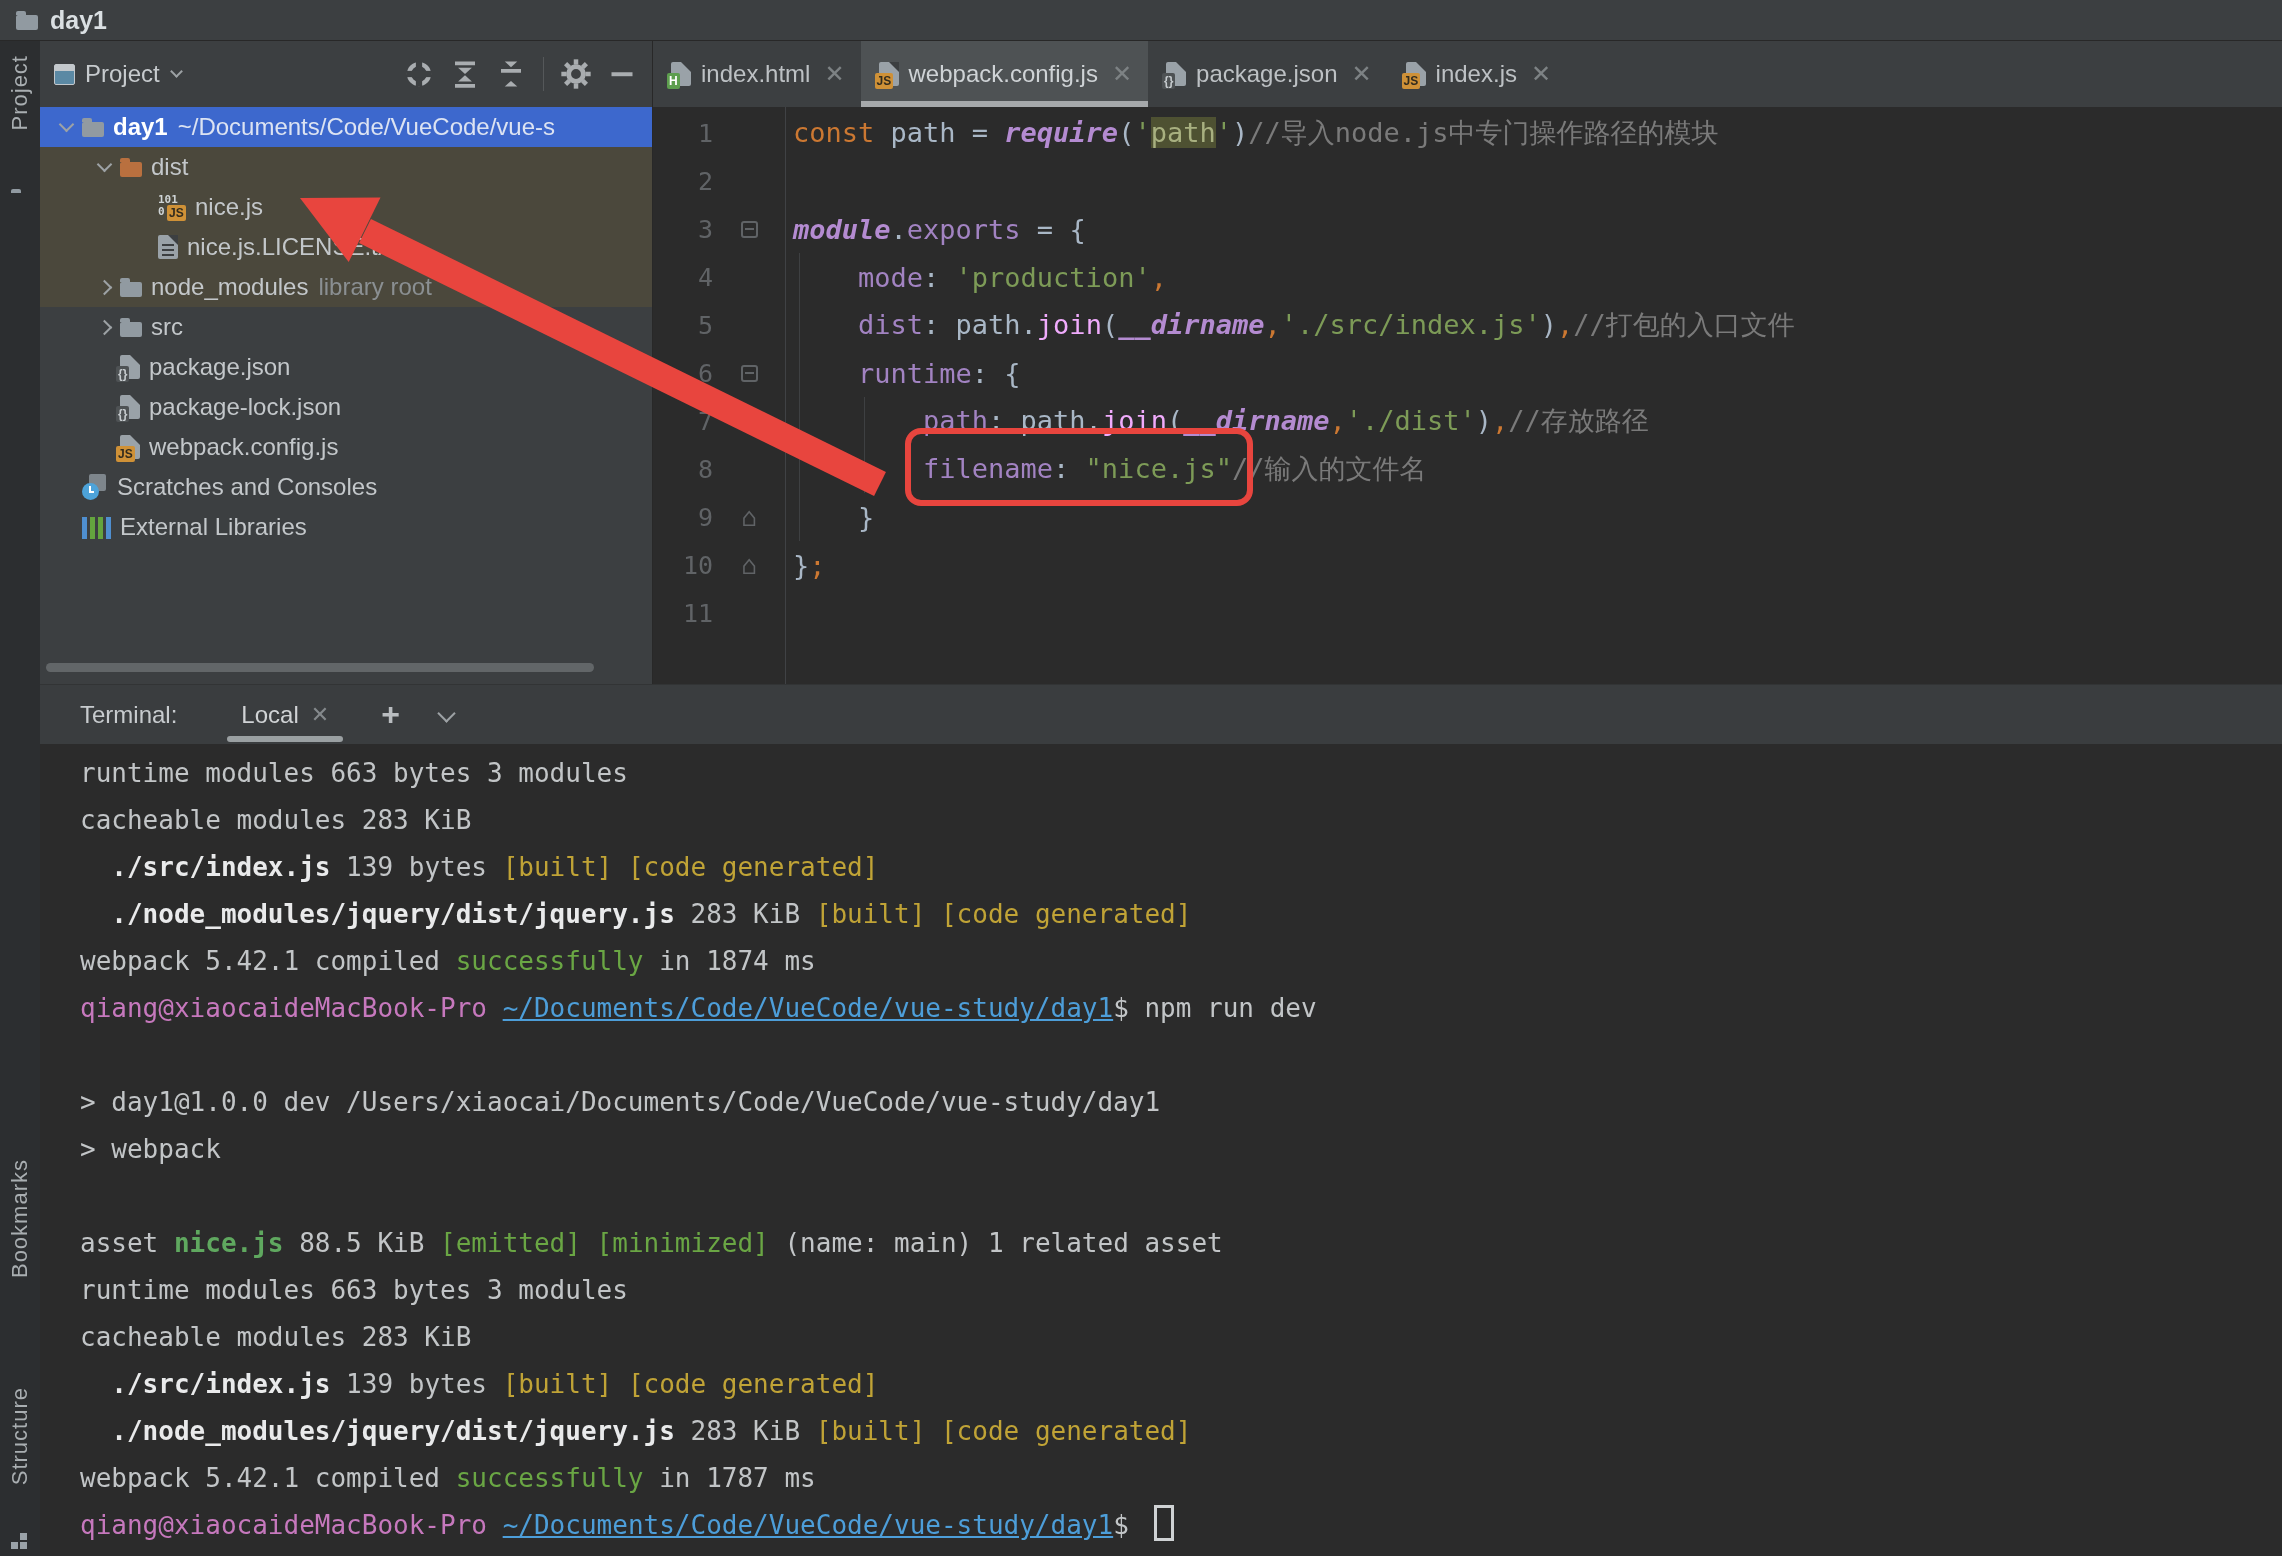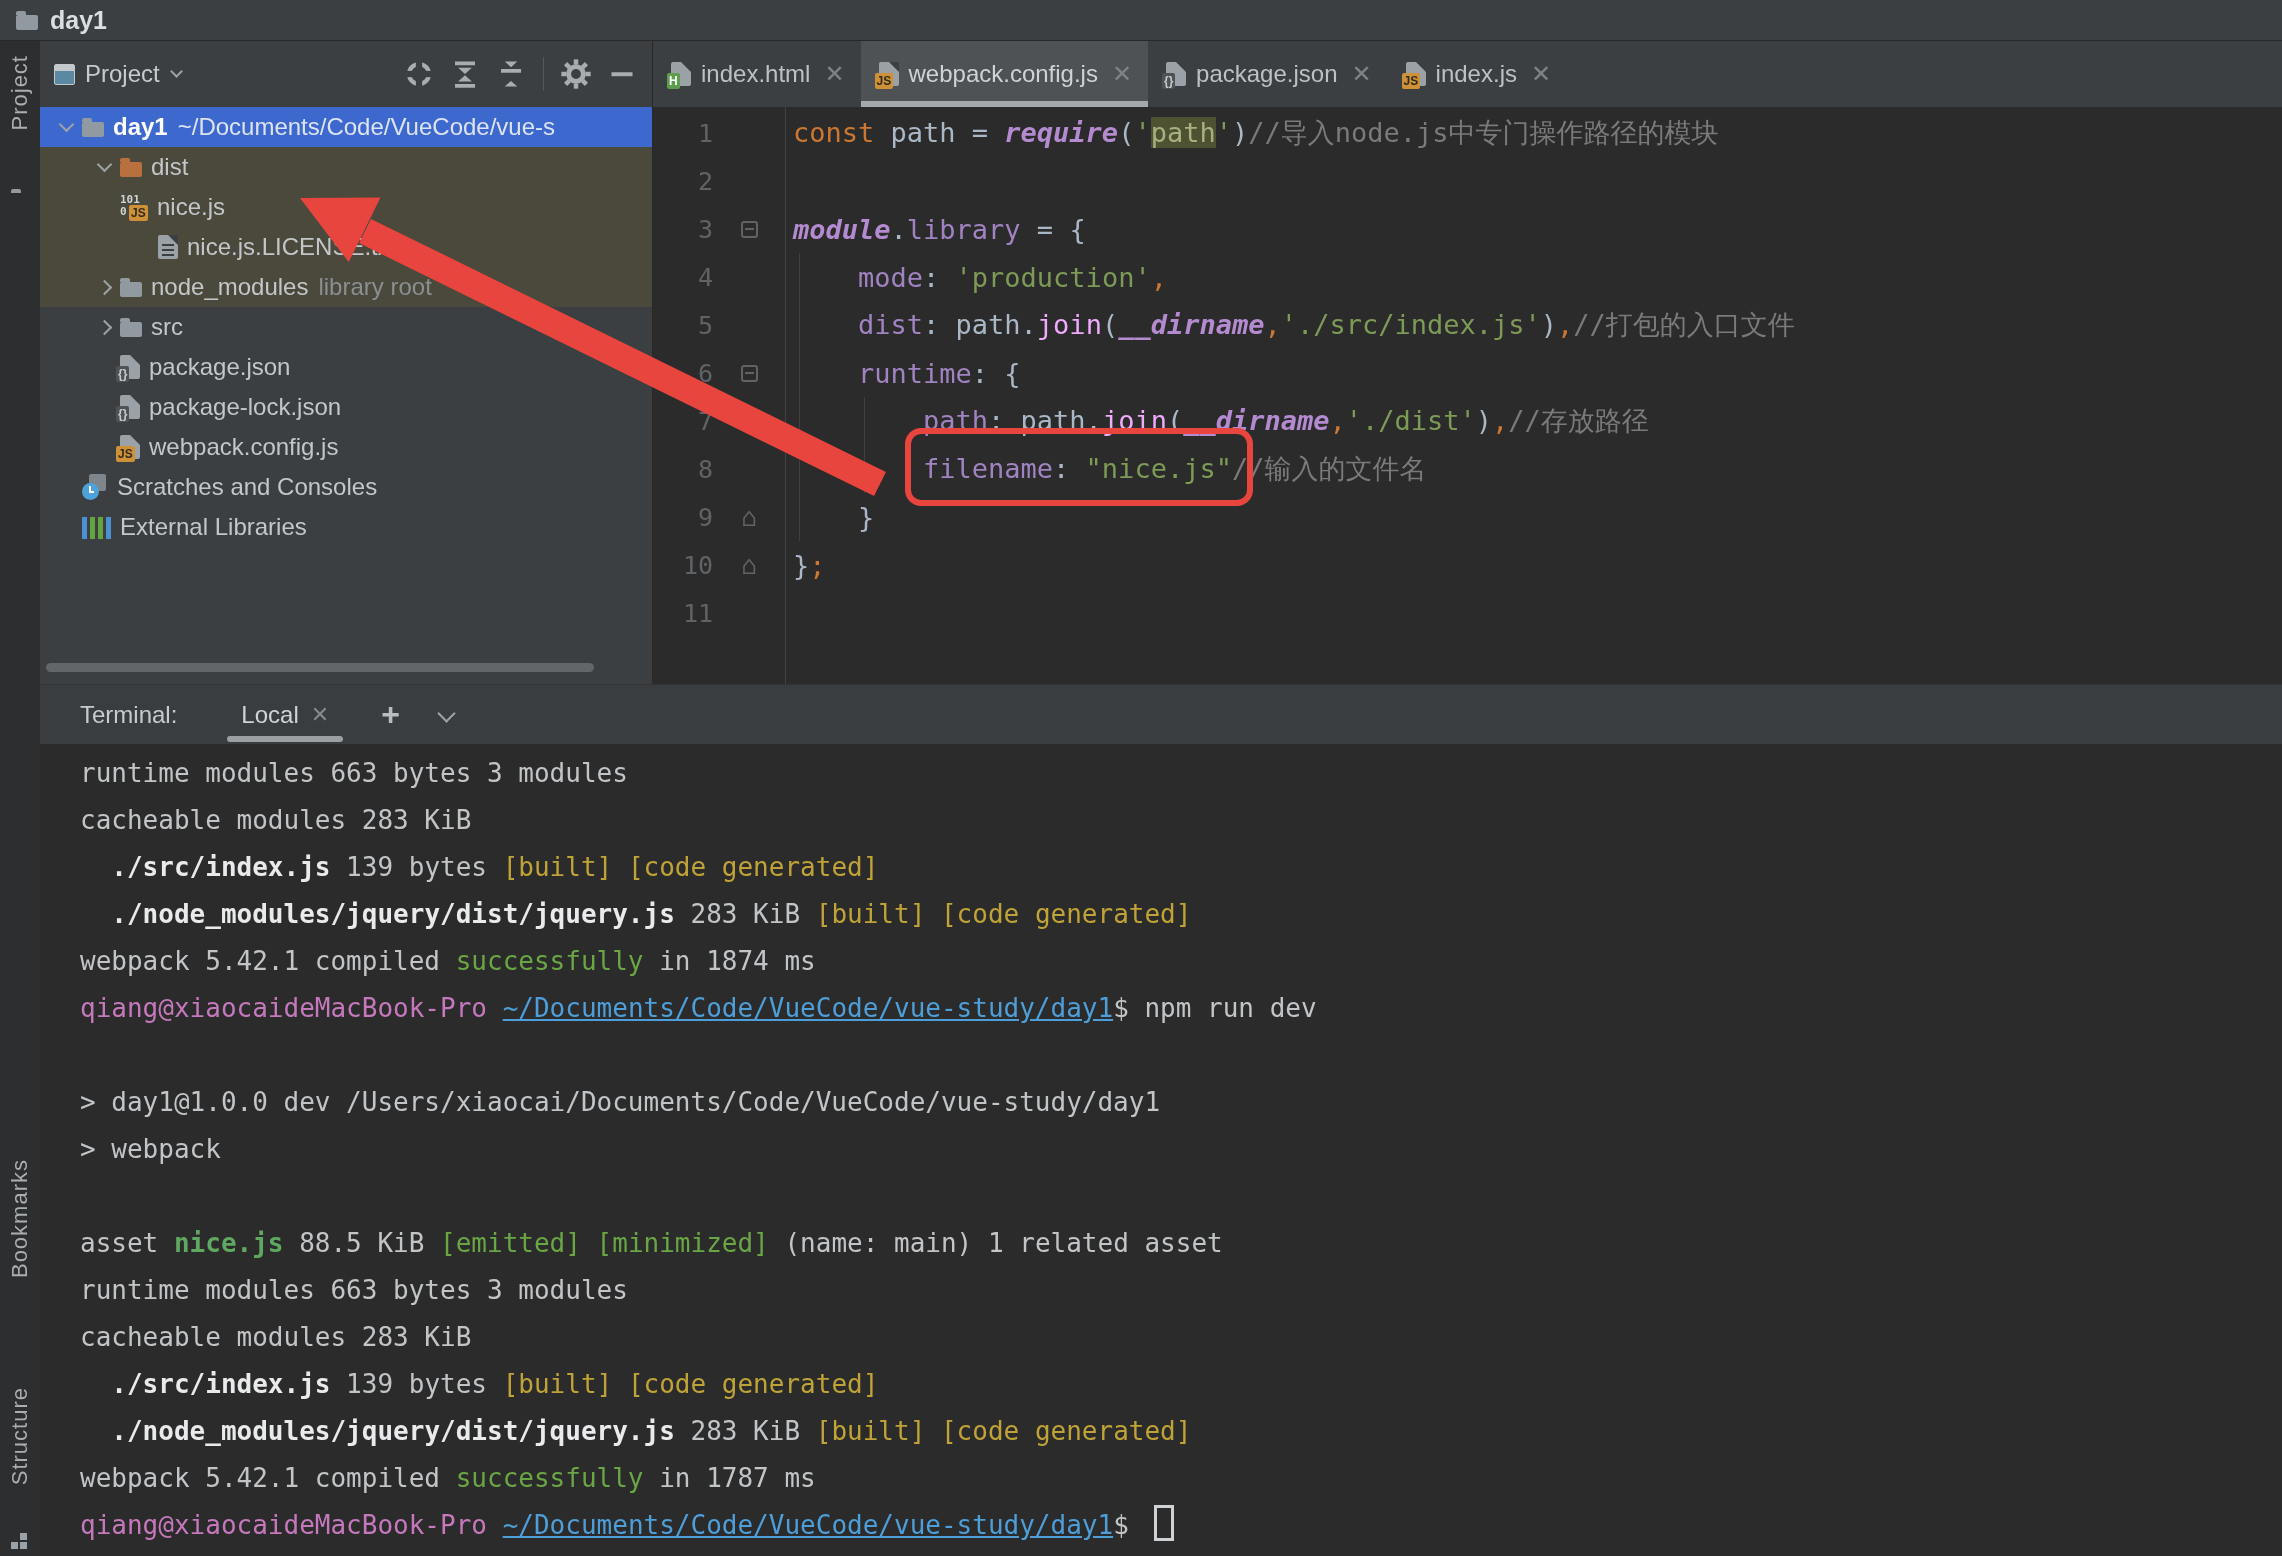--- a/index.html
+++ b/index.html
@@ -211,21 +211,21 @@
               <span class="tlabel bold">day1</span>
               <span class="tsuffix">~/Documents/Code/VueCode/vue-s</span>
             </div>
             <div class="trow hl" style="padding-left: 48px;">
               <span class="chevslot">
                 <span class="chev down"></span>
               </span>
               <span class="fold-ic orange"></span>
               <span class="tlabel">dist</span>
             </div>
-            <div class="trow hl" style="padding-left: 48px;">
+            <div class="trow hl" style="padding-left: 86px;">
               <span class="chevslot"></span>
               <span class="jsmin">
                 <span class="m1">101</span>
                 <span class="m2">0</span>
                 <b class="badge">JS</b>
               </span>
               <span class="tlabel">nice.js</span>
             </div>
             <div class="trow hl" style="padding-left: 86px;">
               <span class="chevslot"></span>
@@ -332,21 +332,21 @@
             <div class="cline">
               <span class="lnum">2</span>
               <span class="fslot"></span>
               <span class="ctext"></span>
             </div>
             <div class="cline">
               <span class="lnum">3</span>
               <span class="fslot">
                 <span class="fm"></span>
               </span>
-              <span class="ctext"><span class="s-itb">module</span><span class="s-def">.</span><span class="s-prop">library</span><span class="s-def"> = {</span></span>
+              <span class="ctext"><span class="s-itb">module</span><span class="s-def">.</span><span class="s-prop">exports</span><span class="s-def"> = {</span></span>
             </div>
             <div class="cline">
               <span class="lnum">4</span>
               <span class="fslot"></span>
               <span class="ctext"><span class="s-def">    </span><span class="s-prop">mode</span><span class="s-def">: </span><span class="s-str">'production'</span><span class="s-or">,</span></span>
             </div>
             <div class="cline">
               <span class="lnum">5</span>
               <span class="fslot"></span>
               <span class="ctext"><span class="s-def">    </span><span class="s-prop">dist</span><span class="s-def">: path.</span><span class="s-fn">join</span><span class="s-def">(</span><span class="s-itb">__dirname</span><span class="s-or">,</span><span class="s-str">'./src/index.js'</span><span class="s-def">)</span><span class="s-or">,</span><span class="s-cm">//打包的入口文件</span></span>

